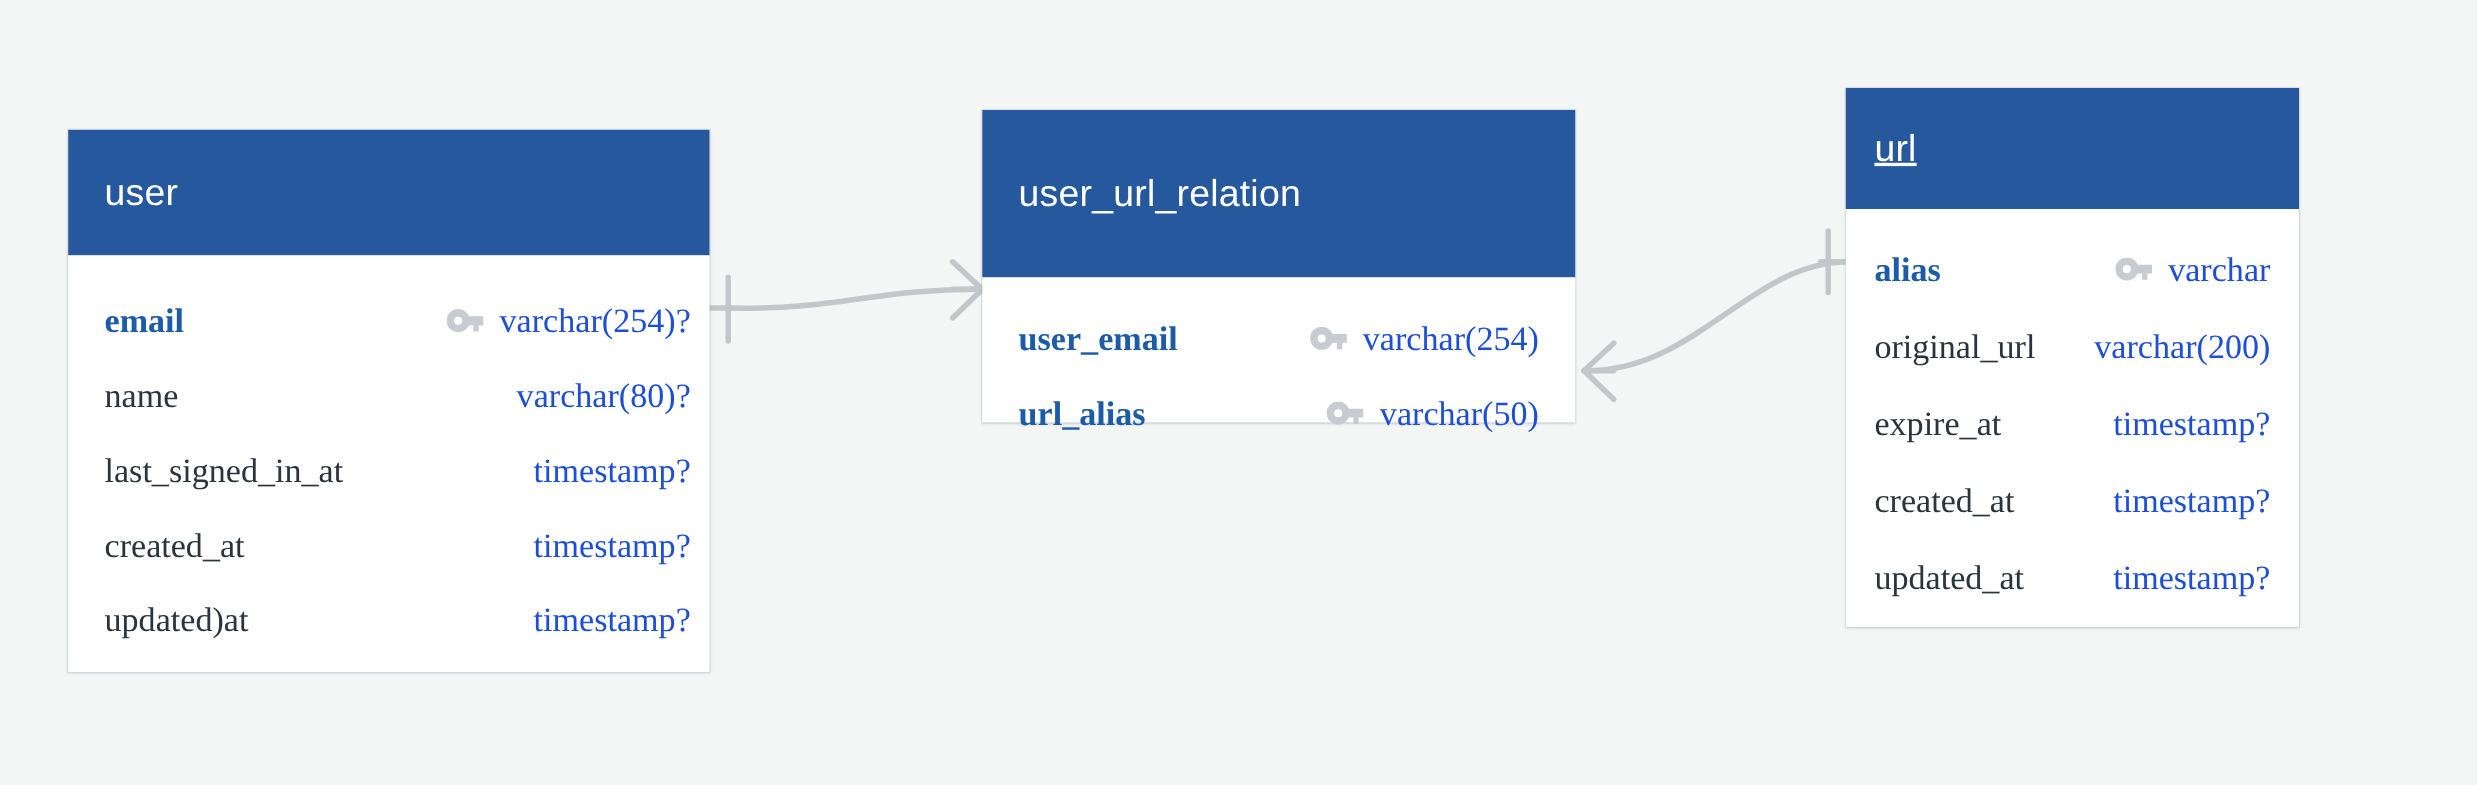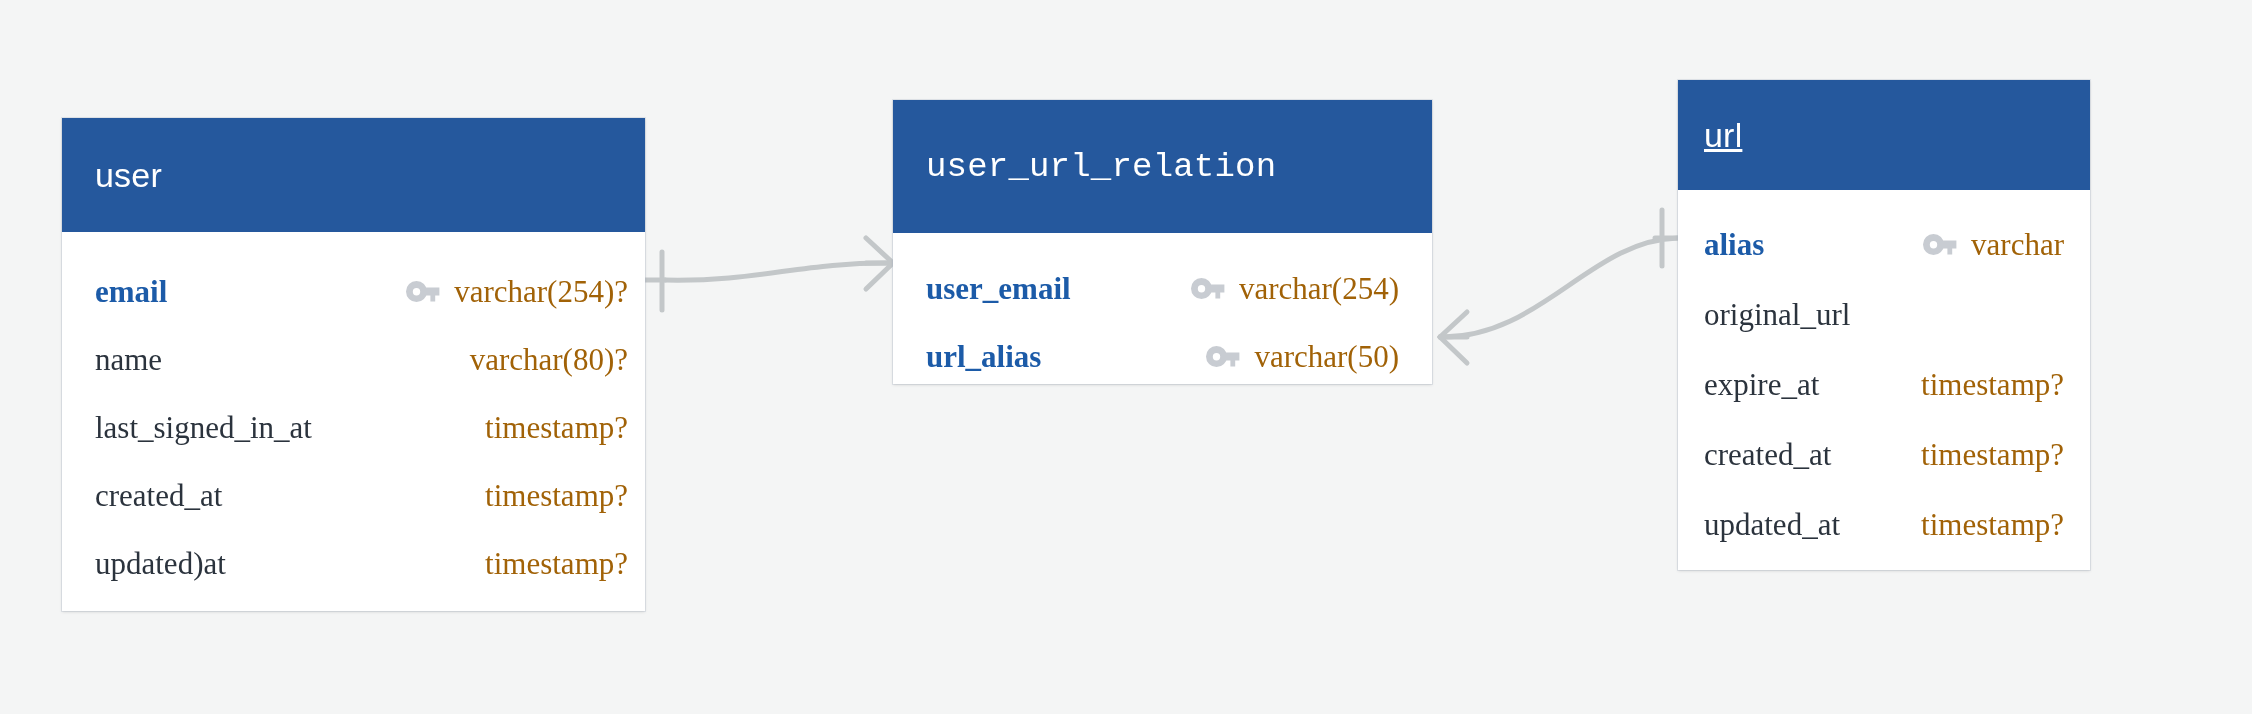--- a/index.html
+++ b/index.html
@@ -46,39 +46,39 @@
   .col-name.pk{color:#1c5ba8;font-weight:bold;}
   .col-right{
     display:flex;
     align-items:center;
     justify-content:flex-end;
     flex:1 1 auto;
     white-space:nowrap;
   }
   .col-type{
     font-size:31px;
-    color:#a16207;
+    color:#1d4ed8;
     white-space:nowrap;
   }
   .key-icon{
     display:inline-block;
     width:34px;height:22px;
     margin-right:14px;
     flex:0 0 auto;
   }
   .key-icon svg{display:block;width:34px;height:22px;}
 
   
   #tbl-user{left:62px;top:118px;width:583px;height:493px;}
   #tbl-user .er-header{height:114px;padding:0 33px;}
   #tbl-user .er-body{padding:26px 17px 30px 33px;}
   #tbl-user .er-row{height:68px;}
 
   #tbl-user-url-relation{left:893px;top:100px;width:539px;height:284px;}
-  #tbl-user-url-relation .er-header{height:133px;padding:0 33px;font-family:Liberation Mono, monospace;}
+  #tbl-user-url-relation .er-header{height:152px;padding:0 33px;}
   #tbl-user-url-relation .er-body{padding:22px 33px 30px 33px;}
   #tbl-user-url-relation .er-row{height:68px;}
 
   #tbl-url{left:1678px;top:80px;width:412px;height:490px;}
   #tbl-url .er-header{height:110px;padding:0 26px;text-decoration:underline;}
   #tbl-url .er-body{padding:20px 26px 28px 26px;}
   #tbl-url .er-row{height:70px;}
 
   #connectors{
     position:absolute;left:0;top:0;
@@ -221,20 +221,23 @@
               <path fill="#c8ccd2" d="M10.5,0 A10.5,10.5 0 1,0 10.5,21 A10.5,10.5 0 1,0 10.5,0 Z M10.5,7 A3.7,3.7 0 1,1 10.5,14.4 A3.7,3.7 0 1,1 10.5,7 Z"></path>
               <path fill="#c8ccd2" d="M19,6.6 L33.4,6.6 L33.4,14.6 L29.2,14.6 L29.2,20.4 L24.4,20.4 L24.4,14.6 L19,14.6 Z"></path>
             </svg>
           </span>
           <span class="col-type">varchar</span>
         </span>
       </div>
 
       <div class="er-row">
         <span class="col-name">original_url</span>
+        <span class="col-right">
+          <span class="col-type">varchar(200)</span>
+        </span>
       </div>
 
       <div class="er-row">
         <span class="col-name">expire_at</span>
         <span class="col-right">
           <span class="col-type">timestamp?</span>
         </span>
       </div>
 
       <div class="er-row">

